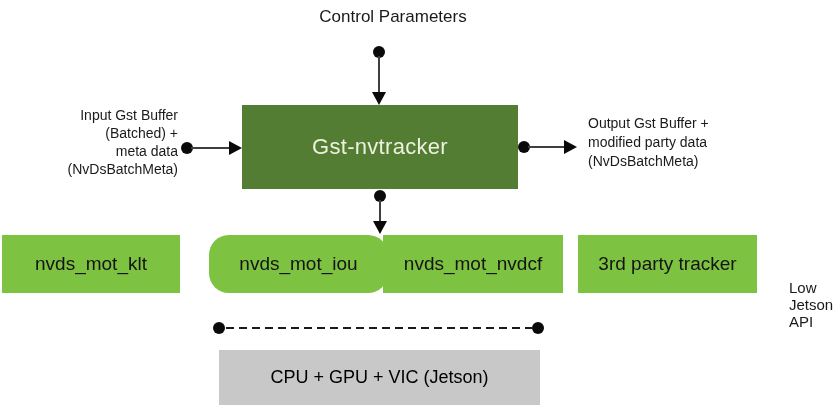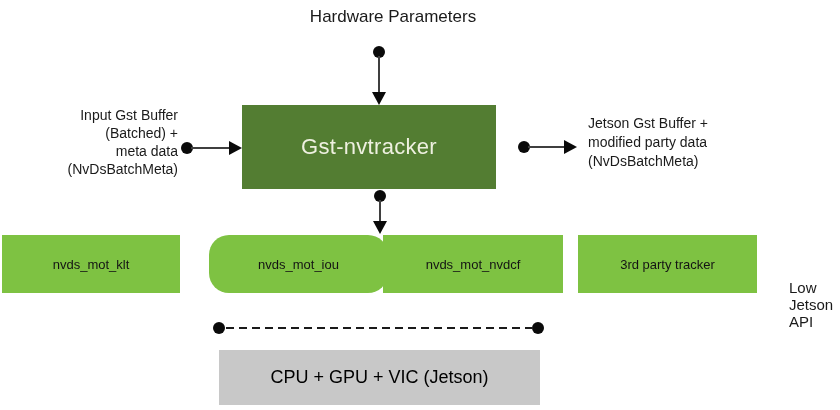--- a/index.html
+++ b/index.html
@@ -25,31 +25,31 @@
   .box {
     position: absolute;
     display: flex;
     align-items: center;
     justify-content: center;
     text-align: center;
     z-index: 2;
   }
   .main-box {
     left: 242px; top: 105px;
-    width: 254px; height: 84px;
+    width: 276px; height: 84px;
     background: #537d32;
     color: #eef0e0;
     font-size: 22px;
     letter-spacing: 0.3px;
   }
   .module-box {
     top: 235px; height: 58px;
     background: #7ec242;
     color: #141414;
-    font-size: 13px;
+    font-size: 19px;
   }
   .module-1 { left: 2px;   width: 178px; }
   .module-2 { left: 209px; width: 179px; border-radius: 20px; }
   .module-3 { left: 383px; width: 180px; }
   .module-4 { left: 578px; width: 179px; }
   .hardware-box {
     left: 219px; top: 350px;
     width: 321px; height: 55px;
     background: #c8c8c8;
     color: #000000;
@@ -125,35 +125,35 @@
       <polygon points="373,221 387,221 380,234" fill="#0a0a0a"></polygon>
     </g>
 
     <g>
       <circle cx="219" cy="328" r="6" fill="#0a0a0a"></circle>
       <line x1="226" y1="328" x2="532" y2="328" stroke="#1a1a1a" stroke-width="2.2" stroke-dasharray="8 5"></line>
       <circle cx="538" cy="328" r="6" fill="#0a0a0a"></circle>
     </g>
   </svg>
 
-  <div class="control-params-label">Hardware Parameters</div>
+  <div class="control-params-label">Control Parameters</div>
 
   <div class="annotation input-annotation">
     <div>Input Gst Buffer</div>
     <div>(Batched) +</div>
     <div>meta data</div>
     <div>(NvDsBatchMeta)</div>
   </div>
 
   <div class="box main-box">
     <span>Gst-nvtracker</span>
   </div>
 
   <div class="annotation output-annotation">
-    <div>Jetson Gst Buffer +</div>
+    <div>Output Gst Buffer +</div>
     <div>modified party data</div>
     <div>(NvDsBatchMeta)</div>
   </div>
 
   <div class="box module-box module-1">
     <span>nvds_mot_klt</span>
   </div>
   <div class="box module-box module-2">
     <span>nvds_mot_iou</span>
   </div>

